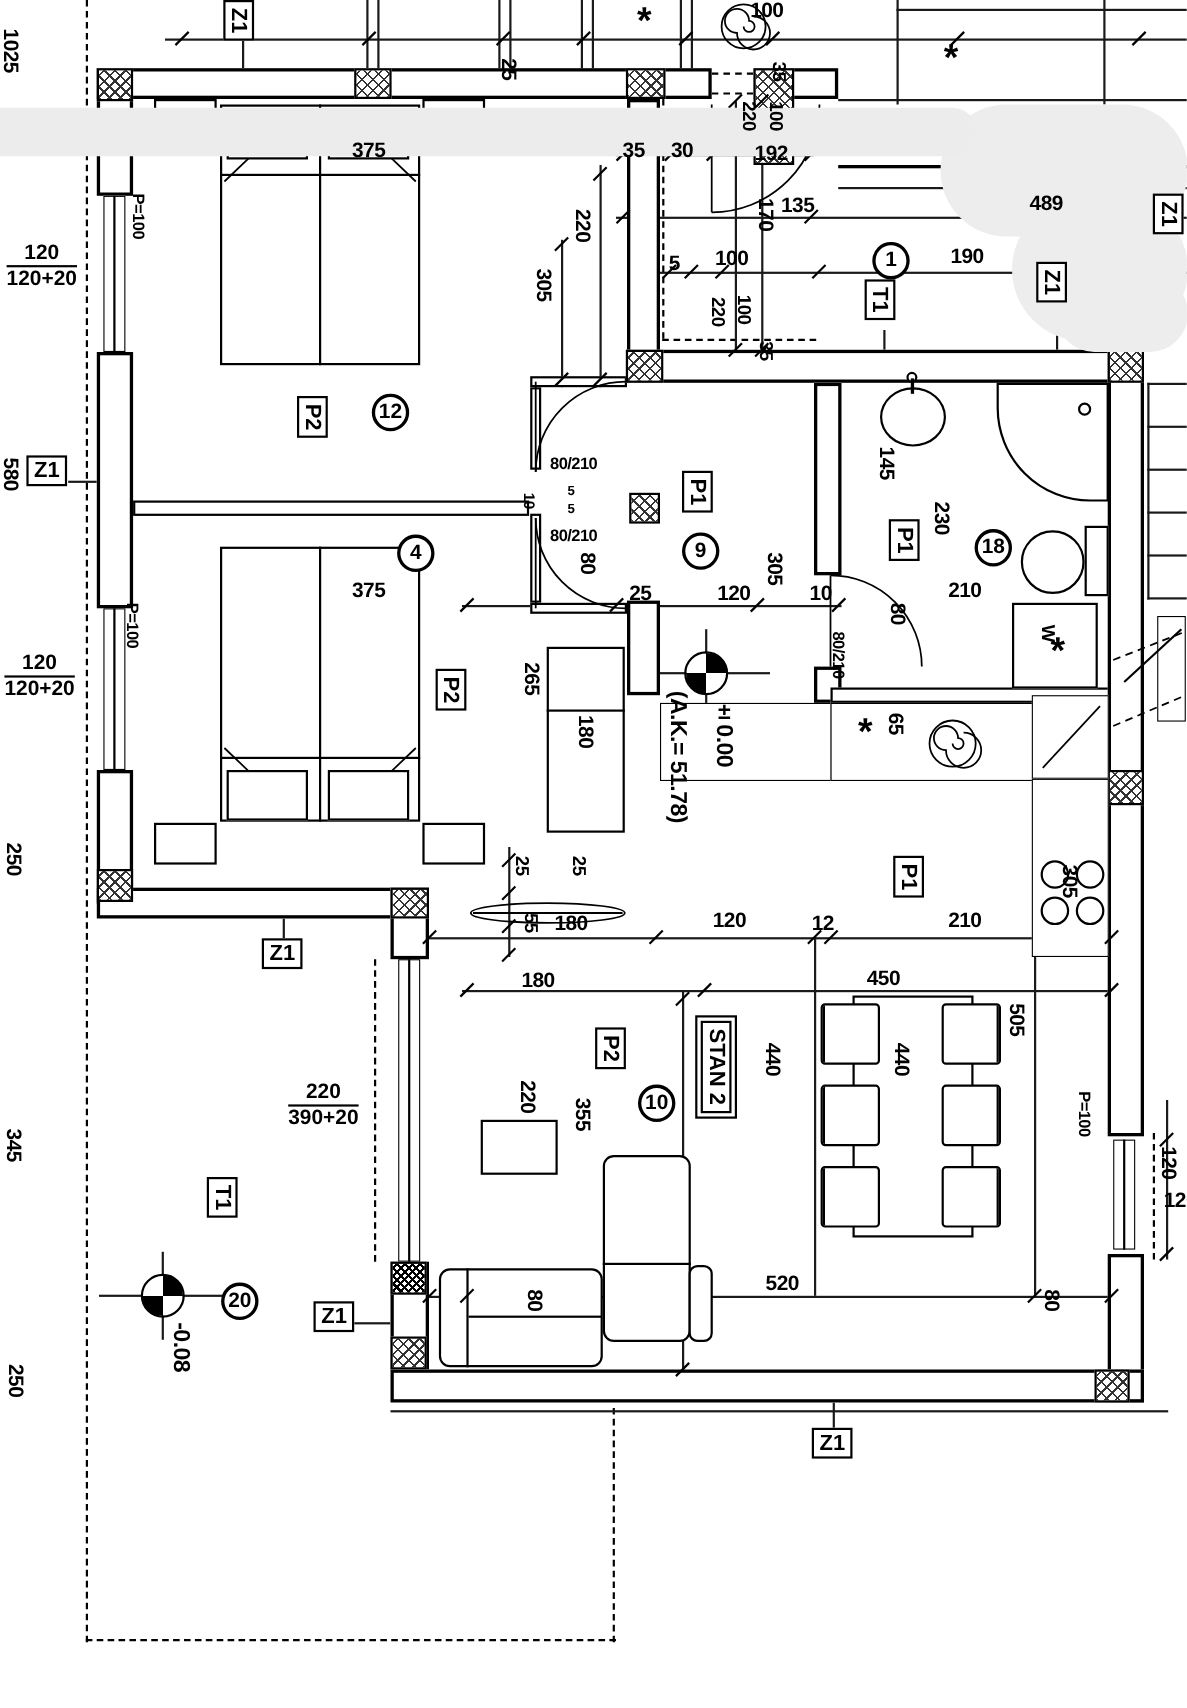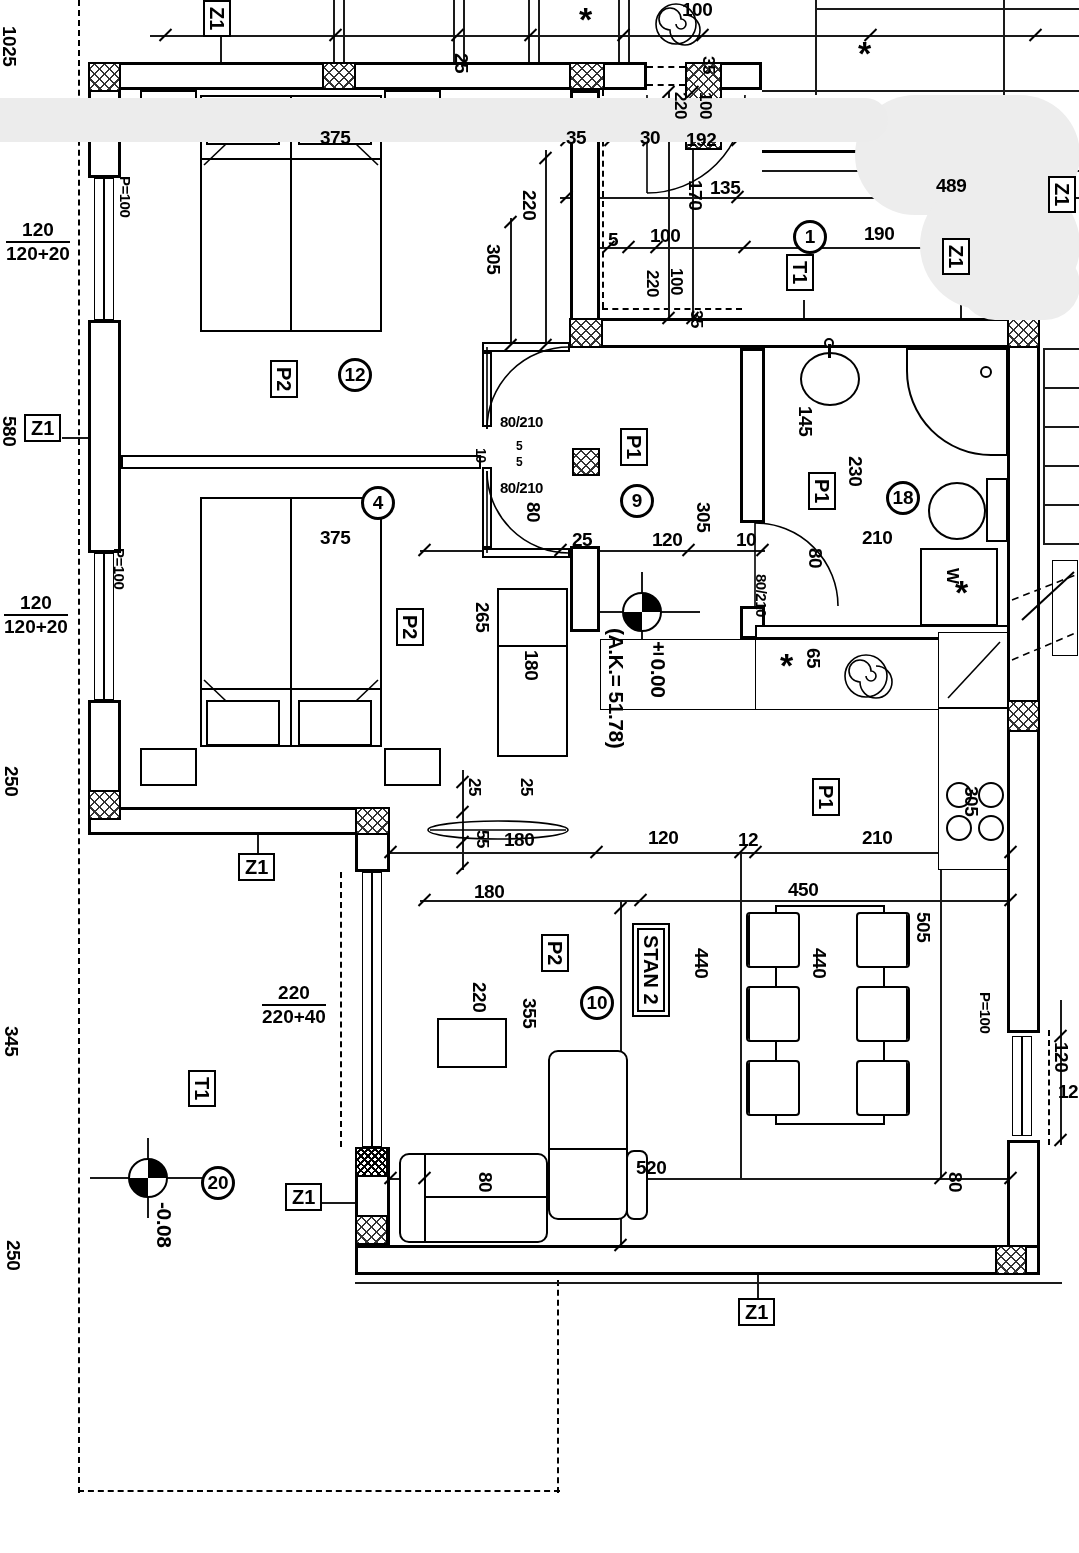--- a/index.html
+++ b/index.html
@@ -253,21 +253,21 @@
       <div class="lbl v" style="left: 4px; top: 1240px;">250</div>
       <div class="lbl v" style="left: 118px; top: 176px; font-size: 15px;">P=100</div>
       <div class="lbl v" style="left: 112px; top: 548px; font-size: 15px;">P=100</div>
       <div class="lbl" style="left: 320px; top: 128px;">375</div>
       <div class="lbl" style="left: 320px; top: 528px;">375</div>
       <div class="lbl v" style="left: 520px; top: 190px;">220</div>
       <div class="lbl v" style="left: 484px; top: 244px;">305</div>
       <div class="lbl v" style="left: 452px; top: 53px;">25</div>
       <div class="lbl" style="left: 682px; top: 0px;">100</div>
       <div class="lbl" style="left: 566px; top: 128px;">35</div>
-      <div class="lbl" style="left: 610px; top: 128px; margin-left: 30px;">30</div>
+      <div class="lbl" style="left: 610px; top: 128px;">30</div>
       <div class="lbl" style="left: 686px; top: 130px;">192</div>
       <div class="lbl v" style="left: 672px; top: 92px; font-size: 17px;">220</div>
       <div class="lbl v" style="left: 697px; top: 92px; font-size: 17px;">100</div>
       <div class="lbl v" style="left: 700px; top: 56px; font-size: 17px;">35</div>
       <div class="lbl" style="left: 710px; top: 178px;">135</div>
       <div class="lbl v" style="left: 686px; top: 180px;">170</div>
       <div class="lbl" style="left: 936px; top: 176px;">489</div>
       <div class="lbl" style="left: 608px; top: 230px;">5</div>
       <div class="lbl" style="left: 650px; top: 226px;">100</div>
       <div class="lbl" style="left: 864px; top: 224px;">190</div>
@@ -300,21 +300,21 @@
       <div class="lbl" style="left: 474px; top: 882px;">180</div>
       <div class="lbl" style="left: 648px; top: 828px;">120</div>
       <div class="lbl" style="left: 738px; top: 830px;">12</div>
       <div class="lbl" style="left: 862px; top: 828px;">210</div>
       <div class="lbl" style="left: 788px; top: 880px;">450</div>
       <div class="lbl v" style="left: 692px; top: 948px;">440</div>
       <div class="lbl v" style="left: 810px; top: 948px;">440</div>
       <div class="lbl v" style="left: 914px; top: 912px;">505</div>
       <div class="lbl v" style="left: 470px; top: 982px;">220</div>
       <div class="lbl v" style="left: 520px; top: 998px;">355</div>
-      <div class="lbl" style="left: 636px; top: 1158px;">520</div>
+      <div class="lbl" style="left: 696px; top: 1158px;">520</div>
       <div class="lbl v" style="left: 476px; top: 1172px;">80</div>
       <div class="lbl v" style="left: 946px; top: 1172px;">80</div>
       <div class="lbl v" style="left: 978px; top: 992px; font-size: 15px;">P=100</div>
       <div class="lbl v" style="left: 1052px; top: 1042px;">120</div>
       <div class="lbl" style="left: 1058px; top: 1082px;">120</div>
       <div class="lbl v" style="left: 944px; top: 568px; font-size: 17px;">W</div>
     </div>
   <div id="gen-fracs">
       <div class="frac" style="left: 6px; top: 220px;">
         <div>120</div>
@@ -322,21 +322,21 @@
         <div>120+20</div>
       </div>
       <div class="frac" style="left: 4px; top: 593px;">
         <div>120</div>
         <div class="rule"></div>
         <div>120+20</div>
       </div>
       <div class="frac" style="left: 262px; top: 983px;">
         <div>220</div>
         <div class="rule"></div>
-        <div>220+40</div>
+        <div>390+20</div>
       </div>
     </div>
   <div id="gen-boxes">
       <div class="refbox v" style="left: 203px; top: 0px;">Z1</div>
       <div class="refbox" style="left: 24px; top: 414px;">Z1</div>
       <div class="refbox" style="left: 238px; top: 853px;">Z1</div>
       <div class="refbox" style="left: 285px; top: 1183px;">Z1</div>
       <div class="refbox" style="left: 738px; top: 1298px;">Z1</div>
       <div class="refbox v" style="left: 942px; top: 238px;">Z1</div>
       <div class="refbox v" style="left: 1048px; top: 176px;">Z1</div>

